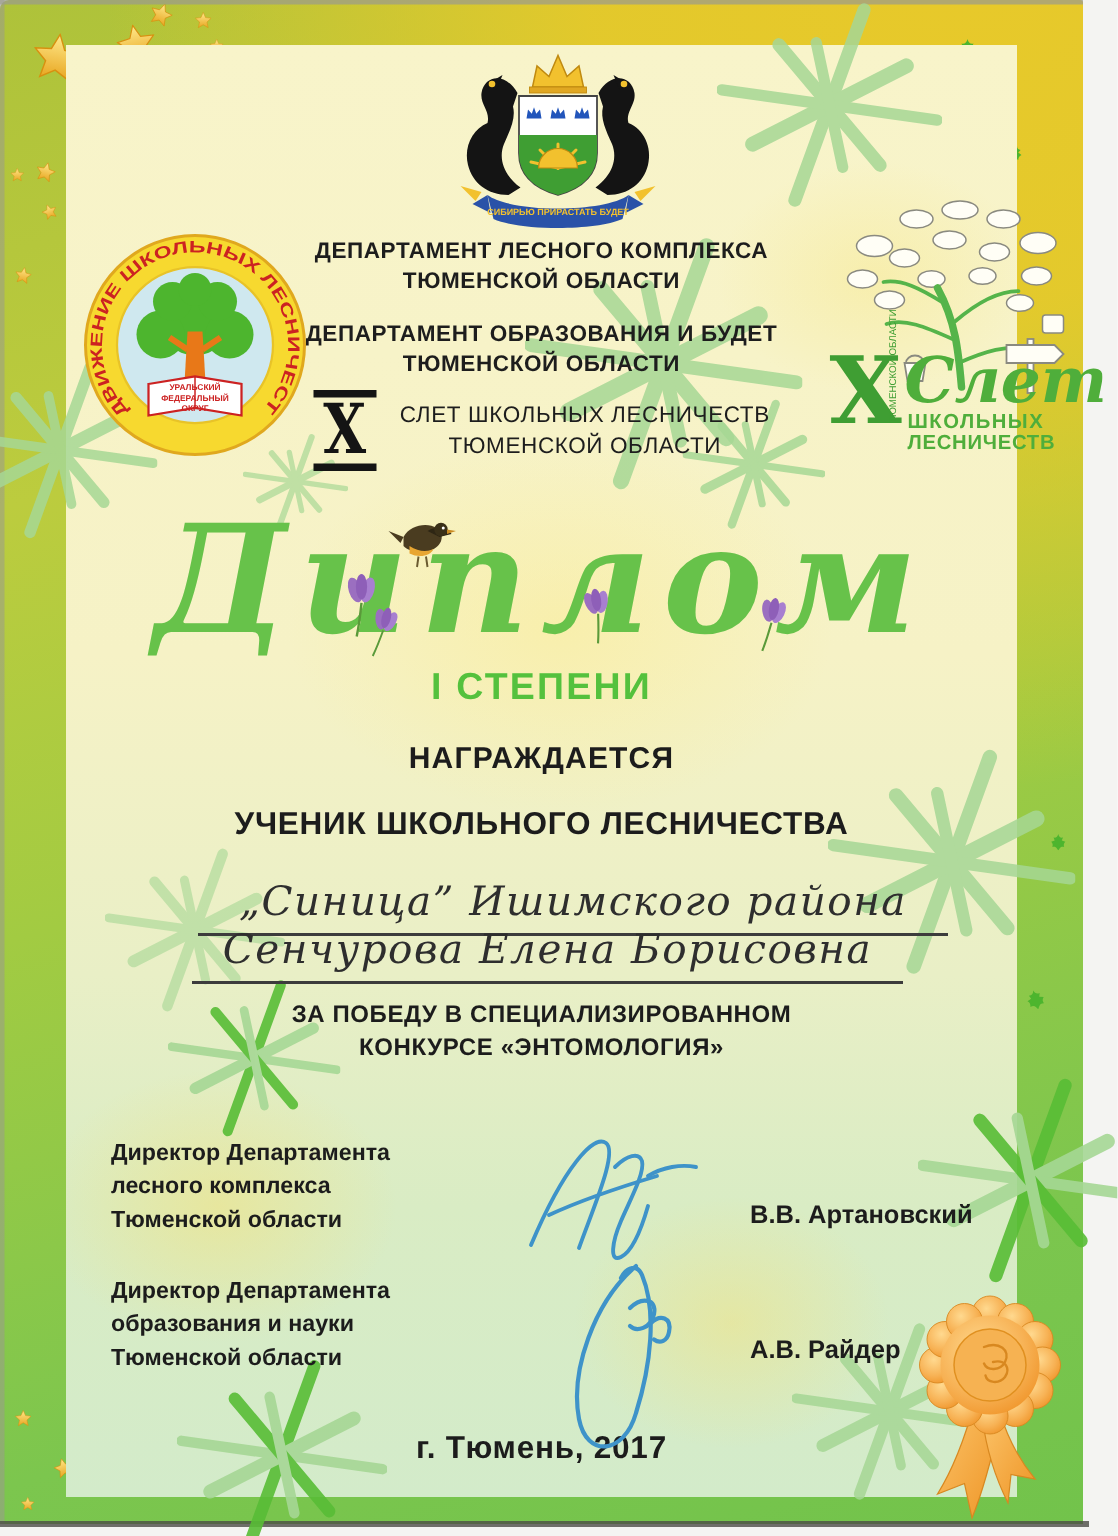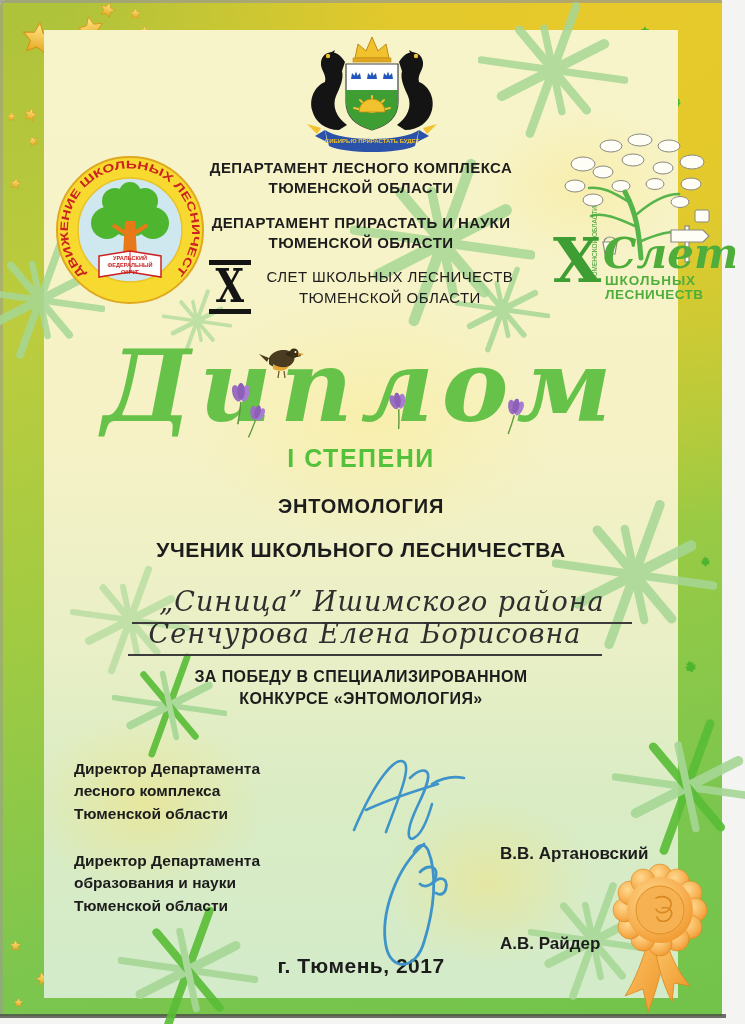--- a/index.html
+++ b/index.html
@@ -32,21 +32,21 @@
   .degree{top:414px;font-size:25px;font-weight:bold;letter-spacing:1.5px;color:#54c13d;}
   .awarded{top:465px;font-size:20px;font-weight:bold;letter-spacing:.8px;}
   .recipient{top:508px;font-size:21px;font-weight:bold;letter-spacing:.5px;}
   .hwline{position:absolute;height:40px;border-bottom:2px solid #3c3c3c;
     font-family:"DejaVu Serif",serif;font-style:italic;font-size:27px;color:#2e2e2e;
     text-align:center;line-height:40px;letter-spacing:1px;}
   .hw1{left:88px;top:552px;width:500px;}
   .hw2{left:84px;top:584px;width:474px;}
   .reason{top:636px;font-size:16px;font-weight:bold;line-height:1.4;letter-spacing:.4px;}
   .sig-title{position:absolute;left:30px;width:250px;font-size:15.5px;font-weight:bold;line-height:1.45;color:#1c1c1c;}
-  .sig-name{position:absolute;font-size:17px;font-weight:bold;color:#1c1c1c;margin-top:44px;}
+  .sig-name{position:absolute;font-size:17px;font-weight:bold;color:#1c1c1c;}
   .place{top:924px;font-size:21px;font-weight:bold;letter-spacing:.5px;}
   svg text{font-family:"Liberation Sans",sans-serif;}
   .serif-text{font-family:"DejaVu Serif",serif;}
 </style>
 </head>
 <body>
 
 <svg width="0" height="0" style="position:absolute" aria-hidden="true">
   <defs>
     <linearGradient id="ggrad" x1="0" y1="0" x2="0" y2="1">
@@ -318,21 +318,21 @@
           <text x="8" y="152" font-size="62" font-weight="bold" fill="#3f9e33" class="serif-text">X</text>
           <text font-size="6.5" fill="#3f9e33" transform="rotate(-90 52 152)" x="52" y="152">ТЮМЕНСКОЙ ОБЛАСТИ</text>
 
           <text x="58" y="138" font-size="42" font-weight="bold" font-style="italic" fill="#4fae3b" class="serif-text">Слет</text>
           <text x="60" y="155" font-size="13.5" font-weight="bold" fill="#4fae3b" letter-spacing="1">ШКОЛЬНЫХ</text>
           <text x="60" y="169" font-size="13.5" font-weight="bold" fill="#4fae3b" letter-spacing="0.5">ЛЕСНИЧЕСТВ</text>
         </svg>
 
         <div class="center dept ml" style="top:128px">ДЕПАРТАМЕНТ ЛЕСНОГО КОМПЛЕКСА
 ТЮМЕНСКОЙ ОБЛАСТИ</div>
-        <div class="center dept ml" style="top:183px">ДЕПАРТАМЕНТ ПРИРАСТАТЬ И НАУКИ
+        <div class="center dept ml" style="top:183px">ДЕПАРТАМЕНТ ОБРАЗОВАНИЯ И БУДЕТ
 ТЮМЕНСКОЙ ОБЛАСТИ</div>
 
         <div class="event-row">
           <span class="xbar"><span class="xglyph">X</span></span>
           <span class="event-name ml">СЛЕТ ШКОЛЬНЫХ ЛЕСНИЧЕСТВ
 ТЮМЕНСКОЙ ОБЛАСТИ</span>
         </div>
 
         <div class="center script-title">Диплом</div>
         <svg class="deco" style="left:211px;top:310px;width:50px;height:40px;z-index:3" viewBox="0 0 50 40">
@@ -353,21 +353,21 @@
             <use href="#sym-flower"></use>
           </svg>
         <svg class="deco" style="left:341px;top:362px;width:28px;height:38px;z-index:3;transform:rotate(-8deg)">
             <use href="#sym-flower"></use>
           </svg>
         <svg class="deco" style="left:456px;top:368px;width:28px;height:38px;z-index:3;transform:rotate(10deg)">
             <use href="#sym-flower"></use>
           </svg>
 
         <div class="center degree">I СТЕПЕНИ</div>
-        <div class="center awarded">ЭНТОМОЛОГИЯ</div>
+        <div class="center awarded">НАГРАЖДАЕТСЯ</div>
         <div class="center recipient">УЧЕНИК ШКОЛЬНОГО ЛЕСНИЧЕСТВА</div>
 
         <div class="hwline hw1">„Синица” Ишимского района</div>
         <div class="hwline hw2">Сенчурова Елена Борисовна</div>
 
         <div class="center reason ml">ЗА ПОБЕДУ В СПЕЦИАЛИЗИРОВАННОМ
 КОНКУРСЕ «ЭНТОМОЛОГИЯ»</div>
 
         <div class="sig-title ml" style="top:728px">Директор Департамента
 лесного комплекса

